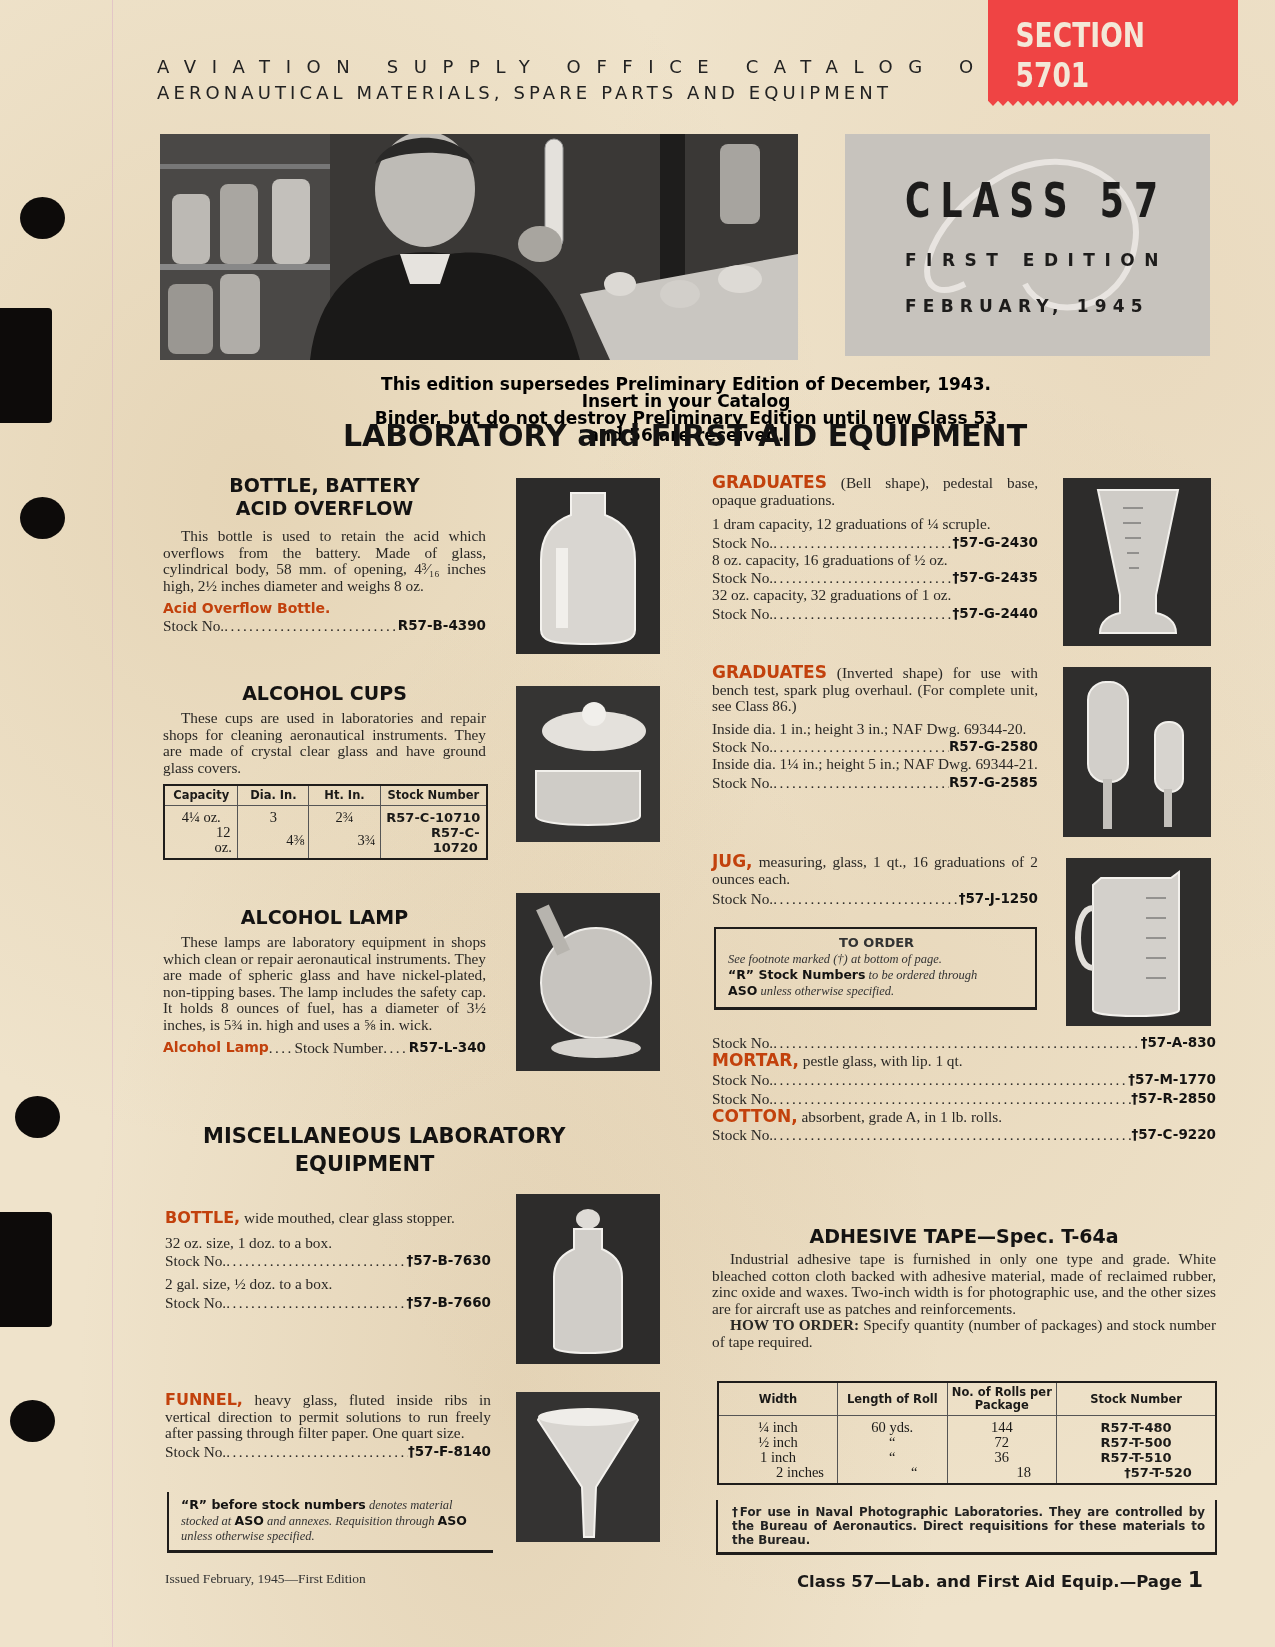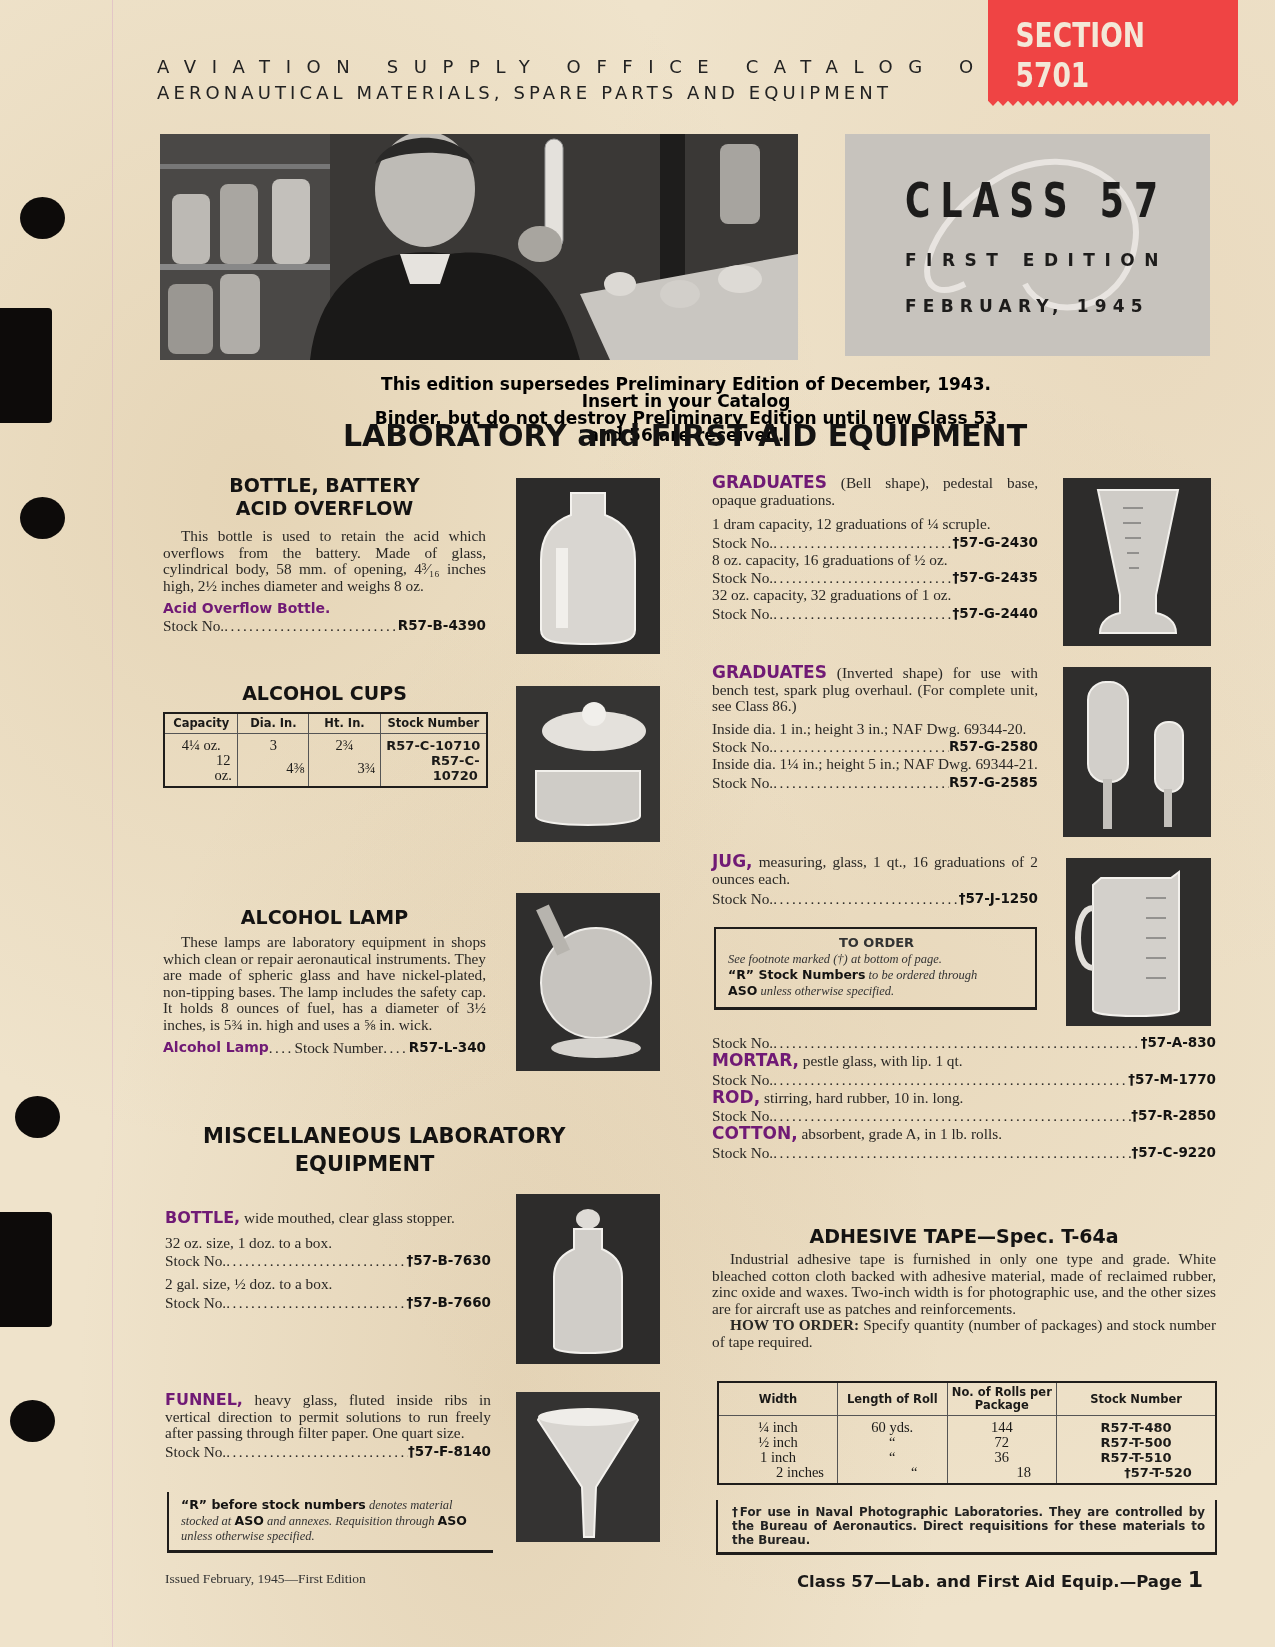--- a/index.html
+++ b/index.html
@@ -55,21 +55,21 @@
 
   
   .h-item { font-family: "DejaVu Sans", sans-serif; font-weight: bold; color: #141312; text-align: center; }
   .body-text { font-size: 15.3px; line-height: 16.6px; text-align: justify; color: #2a2825; }
   .indent { text-indent: 18px; }
   .stock-row { display: flex; font-size: 15.3px; line-height: 19px; white-space: nowrap; color: #2a2825; }
   .stock-row .lbl { flex: none; }
   .stock-row .dots { flex: 1; overflow: hidden; letter-spacing: 2.4px; }
   .stock-row .dots::after { content: "................................................................................................................................"; }
   .stock-row .num { flex: none; font-family: "DejaVu Sans", sans-serif; font-weight: bold; font-size: 13.5px; color: #141312; }
-  .lead { font-family: "DejaVu Sans", sans-serif; font-weight: bold; font-size: 16px; color: #701a75; }
+  .lead { font-family: "DejaVu Sans", sans-serif; font-weight: bold; font-size: 16px; color: #c2410c; }
 
   table.spec { border-collapse: collapse; border: 2.5px solid #1f1d1b; font-size: 14.5px; }
   table.spec th { font-family: "DejaVu Sans", sans-serif; font-size: 11.5px; font-weight: bold; border-bottom: 1px solid #555; border-left: 1px solid #555; padding: 3px 4px; line-height: 13px; }
   table.spec td { border-left: 1px solid #555; text-align: center; padding: 0 4px; line-height: 15px; }
   table.spec th:first-child, table.spec td:first-child { border-left: none; }
   table.spec td.sn { font-family: "DejaVu Sans", sans-serif; font-weight: bold; font-size: 13px; }
   table.spec tr.first td { padding-top: 4px; }
   table.spec tr.last td { padding-bottom: 3px; padding-left: 48px; }
 
   .note-box { border: 2px solid #1f1d1b; border-bottom-width: 3px; font-size: 12.5px; line-height: 15px; font-style: italic; color: #333; }
@@ -150,20 +150,21 @@
   <div class="lead" style="font-size:14px;margin-top:6px;">Acid Overflow Bottle.</div>
   <div class="stock-row">
     <span class="lbl">Stock No.</span>
       <span class="dots"></span>
       <span class="num">R57-B-4390</span>
   </div>
 </div>
 
 <div class="abs" style="left:163px;top:682px;width:323px;">
   <div class="h-item" style="font-size:19px;">ALCOHOL CUPS</div>
+  <div class="body-text indent" style="margin-top:6px;">These cups are used in laboratories and repair shops for cleaning aeronautical instruments. They are made of crystal clear glass and have ground glass covers.</div>
   <table class="spec" style="margin-top:8px;width:325px;">
     <tbody>
         <tr>
       <th>Capacity</th>
       <th>Dia. In.</th>
       <th>Ht. In.</th>
       <th>Stock Number</th>
     </tr>
     <tr class="first">
       <td>4¼ oz.</td>
@@ -329,21 +330,20 @@
   </div>
   <div>
     <div class="body-text"><span class="lead" style="font-size:17px;">MORTAR,</span> <span>pestle glass, with lip. 1 qt.</span></div>
     <div class="stock-row">
         <span class="lbl">Stock No.</span>
         <span class="dots"></span>
         <span class="num">†57-M-1770</span>
       </div>
   </div>
   <div>
-    <div class="body-text"><span class="lead" style="font-size:17px;">ROD,</span> <span>stirring, hard rubber, 10 in. long.</span></div>
     <div class="stock-row">
         <span class="lbl">Stock No.</span>
         <span class="dots"></span>
         <span class="num">†57-R-2850</span>
       </div>
   </div>
   <div>
     <div class="body-text"><span class="lead" style="font-size:17px;">COTTON,</span> <span>absorbent, grade A, in 1 lb. rolls.</span></div>
     <div class="stock-row">
         <span class="lbl">Stock No.</span>

